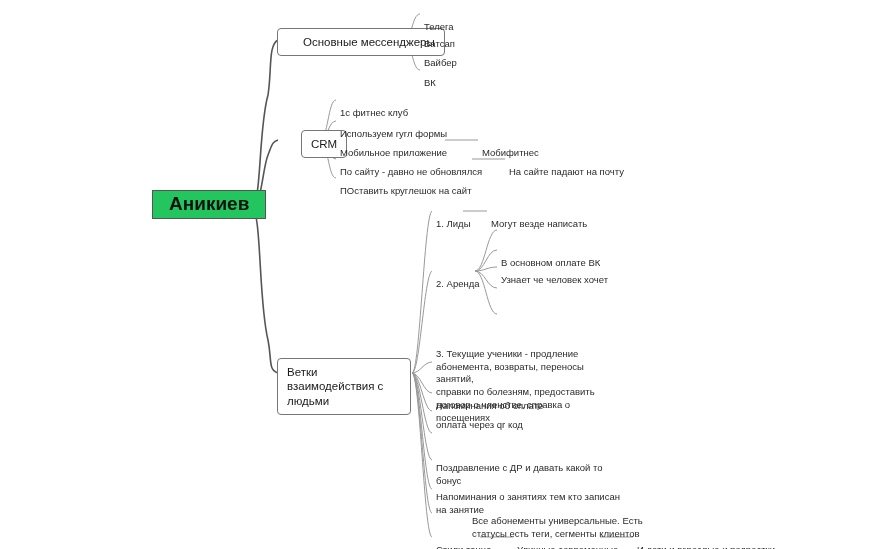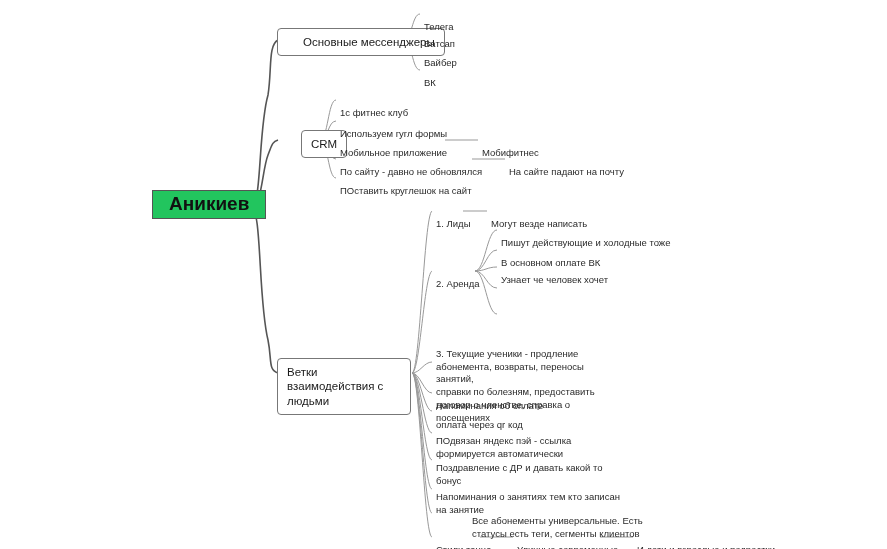--- a/index.html
+++ b/index.html
@@ -161,47 +161,40 @@
   <div class="node leaf" style="left:436px; top:205px;">
     <span>1. Лиды</span>
   </div>
   <div class="node leaf" style="left:491px; top:205px;">
     <span>Могут везде написать</span>
   </div>
 
   <div class="node leaf" style="left:436px; top:265px;text-align:right;">
     <span>2. Аренда</span>
   </div>
-  <div class="node leaf" style="left:501px; top:224px;">
-    <span>Пишут действующие и холодные тоже</span>
-  </div>
   <div class="node leaf" style="left:501px; top:244px;">
     <span>В основном оплате ВК</span>
   </div>
   <div class="node leaf" style="left:501px; top:261px;">
     <span>Узнает че человек хочет</span>
   </div>
 
   <div class="node leaf" style="left:436px; top:335px; width:160px;">
     <span>3. Текущие ученики - продление
 абонемента, возвраты, переносы занятий,
 справки по болезням, предоставить
 договор о членстве, справка о
 посещениях</span>
   </div>
   <div class="node leaf" style="left:436px; top:387px;">
     <span>Напоминания об оплате</span>
   </div>
   <div class="node leaf" style="left:436px; top:406px;">
     <span>оплата через qr код</span>
   </div>
-  <div class="node leaf" style="left:436px; top:422px;">
-    <span>ПОдвязан яндекс пэй - ссылка
-формируется автоматически</span>
-  </div>
   <div class="node leaf" style="left:436px; top:449px;">
     <span>Поздравление с ДР и давать какой то
 бонус</span>
   </div>
   <div class="node leaf" style="left:436px; top:478px;">
     <span>Напоминания о занятиях тем кто записан
 на занятие</span>
   </div>
   <div class="node leaf" style="left:436px; top:502px;margin-left:36px;">
     <span>Все абонементы универсальные. Есть

